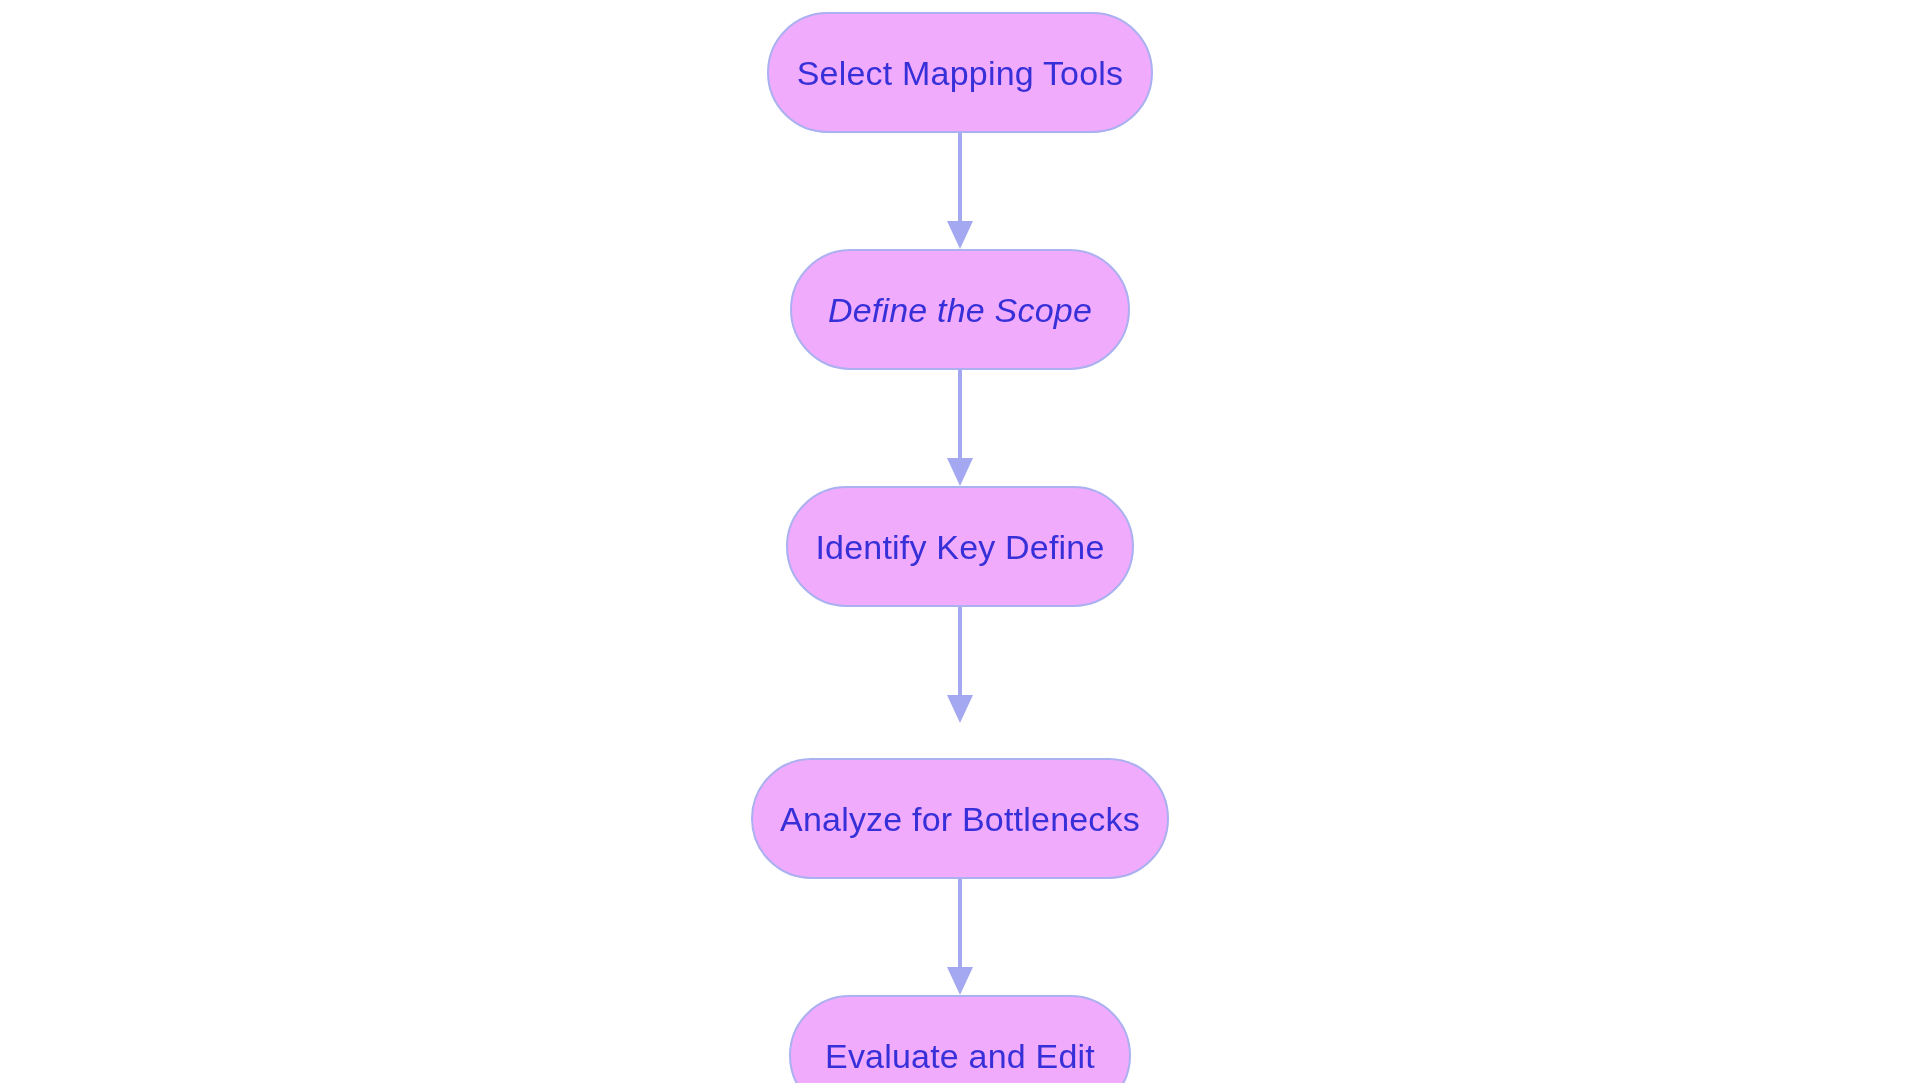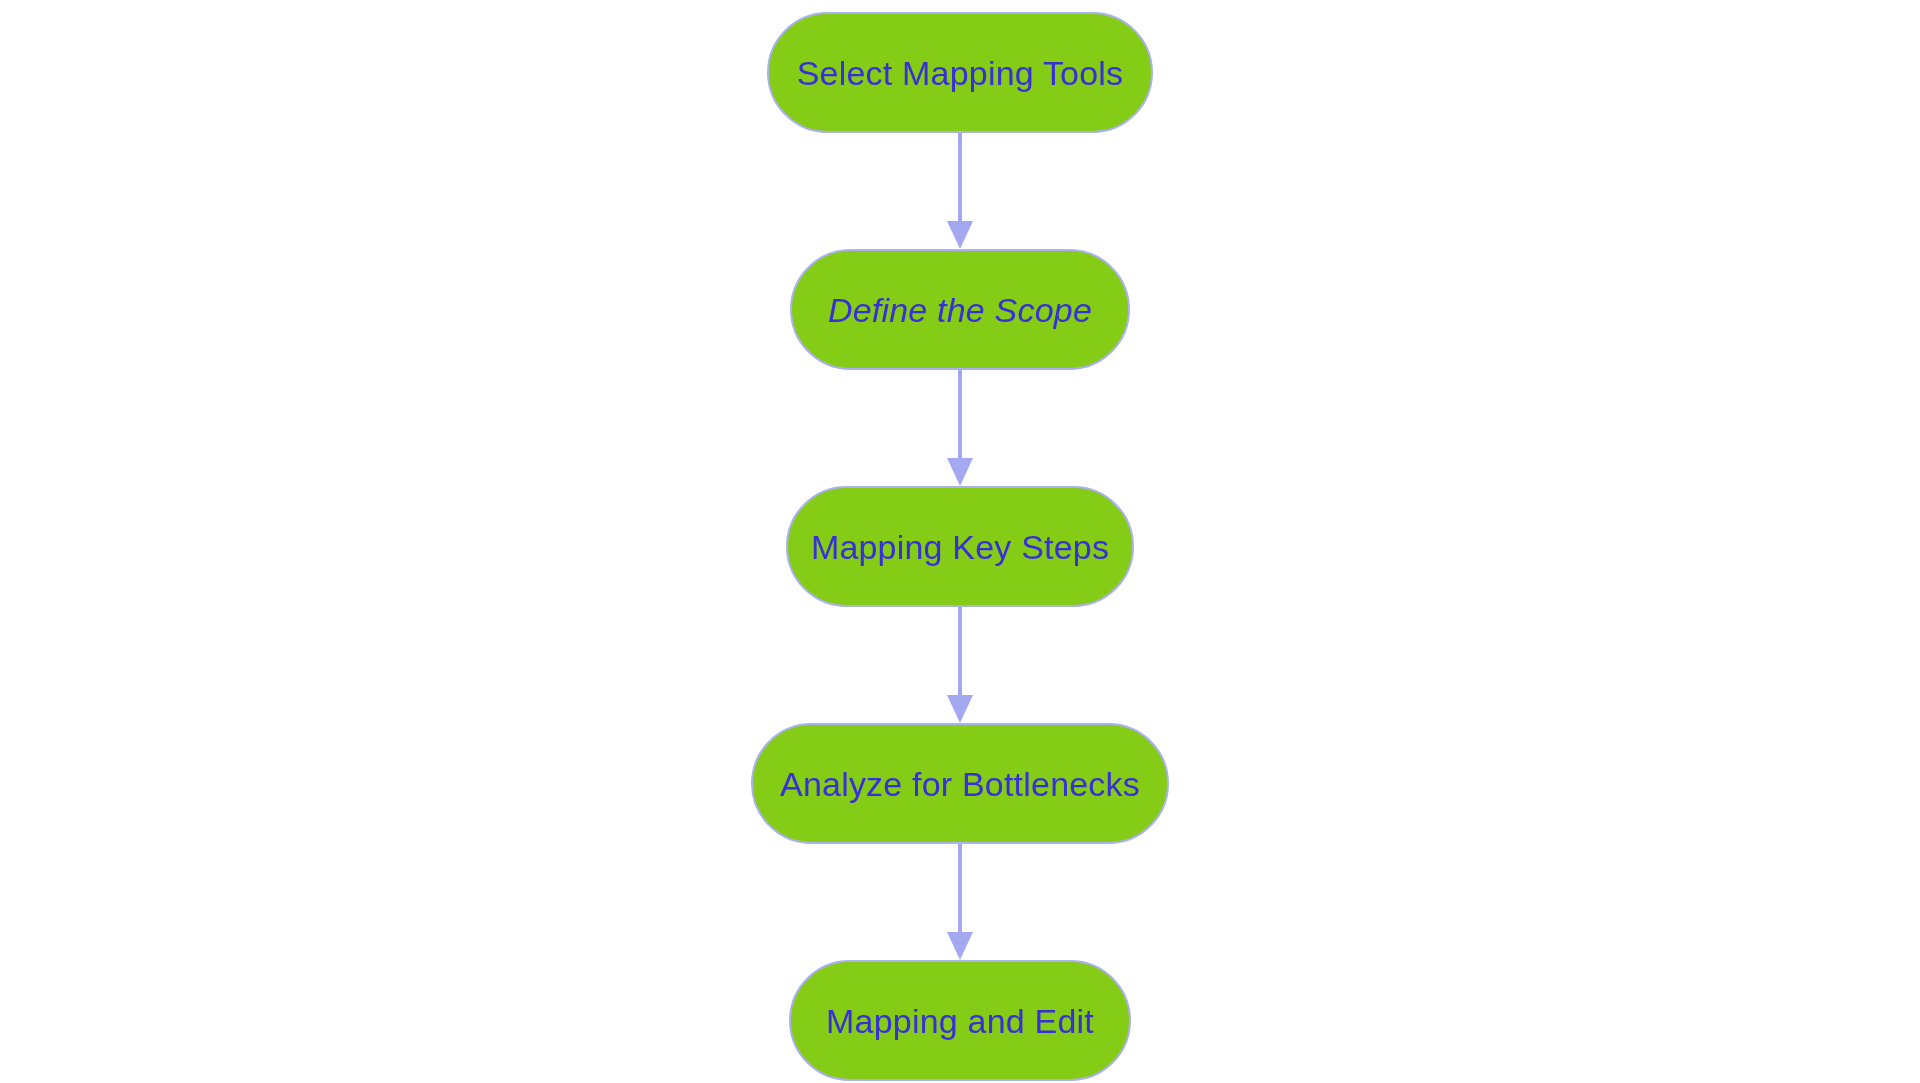--- a/index.html
+++ b/index.html
@@ -30,21 +30,21 @@
     display: flex;
     flex-direction: column;
     align-items: center;
     justify-content: flex-start;
   }
 
   .flow-node {
     box-sizing: border-box;
     height: 121px;
     border-radius: 61px;
-    background: #84cc16;
+    background: #f0abfc;
     border: 2px solid #aab0f0;
     display: flex;
     align-items: center;
     justify-content: center;
     padding: 0 46px;
     flex: none;
   }
 
   .flow-node-label {
     color: #3730d8;
@@ -83,35 +83,35 @@
     <div class="flow-node node-2" style="width:340px;font-style:italic;">
       <span class="flow-node-label">Define the Scope</span>
     </div>
 
     <svg class="flow-connector" viewBox="0 0 60 116" xmlns="http://www.w3.org/2000/svg">
       <line x1="30" y1="0" x2="30" y2="90" stroke="#a3a8f0" stroke-width="4"></line>
       <polygon points="17,88 43,88 30,116" fill="#a3a8f0"></polygon>
     </svg>
 
     <div class="flow-node node-3" style="width:348px;">
-      <span class="flow-node-label">Mapping Key Steps</span>
+      <span class="flow-node-label">Identify Key Define</span>
     </div>
 
     <svg class="flow-connector" viewBox="0 0 60 116" xmlns="http://www.w3.org/2000/svg">
       <line x1="30" y1="0" x2="30" y2="90" stroke="#a3a8f0" stroke-width="4"></line>
       <polygon points="17,88 43,88 30,116" fill="#a3a8f0"></polygon>
     </svg>
 
-    <div class="flow-node node-4" style="width:418px;">
+    <div class="flow-node node-4" style="width:418px;margin-top:35px;">
       <span class="flow-node-label">Analyze for Bottlenecks</span>
     </div>
 
     <svg class="flow-connector" viewBox="0 0 60 116" xmlns="http://www.w3.org/2000/svg">
       <line x1="30" y1="0" x2="30" y2="90" stroke="#a3a8f0" stroke-width="4"></line>
       <polygon points="17,88 43,88 30,116" fill="#a3a8f0"></polygon>
     </svg>
 
     <div class="flow-node node-5" style="width:342px;">
-      <span class="flow-node-label">Mapping and Edit</span>
+      <span class="flow-node-label">Evaluate and Edit</span>
     </div>
 
   </div>
 </div>
 
 </body></html>

